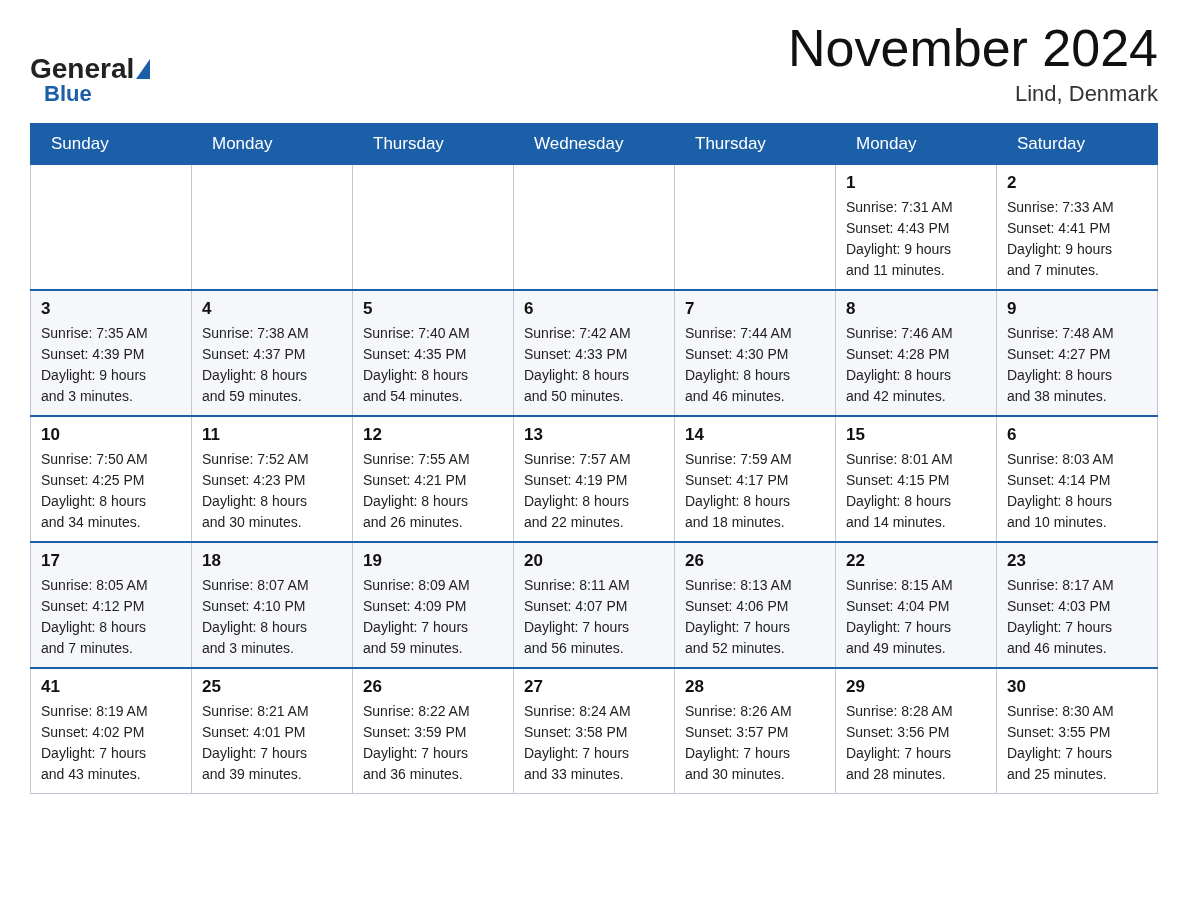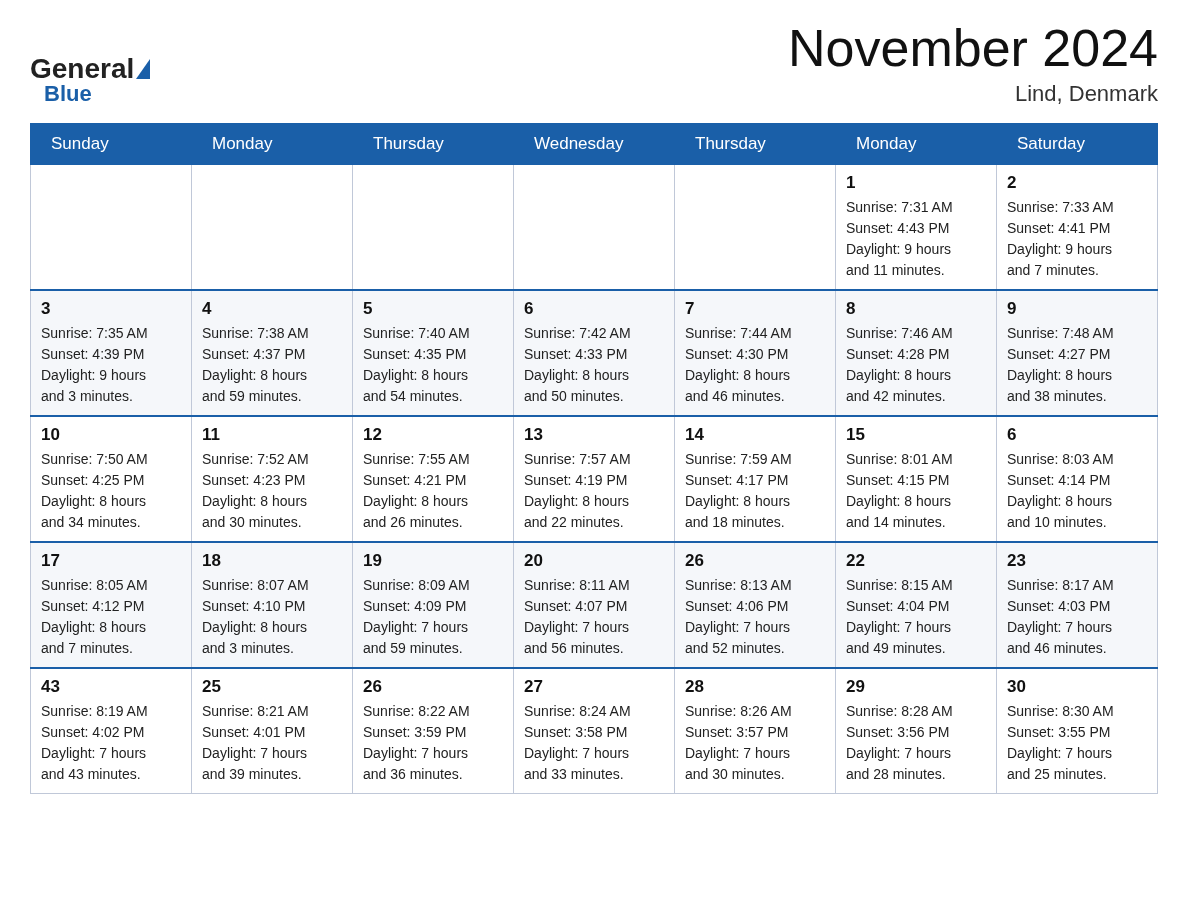--- a/index.html
+++ b/index.html
@@ -230,21 +230,21 @@
           <div class="day-num">22</div>
           <div class="day-info">Sunrise: 8:15 AM<br>Sunset: 4:04 PM<br>Daylight: 7 hours<br>and 49 minutes.</div>
         </td>
         <td>
           <div class="day-num">23</div>
           <div class="day-info">Sunrise: 8:17 AM<br>Sunset: 4:03 PM<br>Daylight: 7 hours<br>and 46 minutes.</div>
         </td>
       </tr>
       <tr class="row-divider">
         <td>
-          <div class="day-num">43</div>
+          <div class="day-num">41</div>
           <div class="day-info">Sunrise: 8:19 AM<br>Sunset: 4:02 PM<br>Daylight: 7 hours<br>and 43 minutes.</div>
         </td>
         <td>
           <div class="day-num">25</div>
           <div class="day-info">Sunrise: 8:21 AM<br>Sunset: 4:01 PM<br>Daylight: 7 hours<br>and 39 minutes.</div>
         </td>
         <td>
           <div class="day-num">26</div>
           <div class="day-info">Sunrise: 8:22 AM<br>Sunset: 3:59 PM<br>Daylight: 7 hours<br>and 36 minutes.</div>
         </td>

